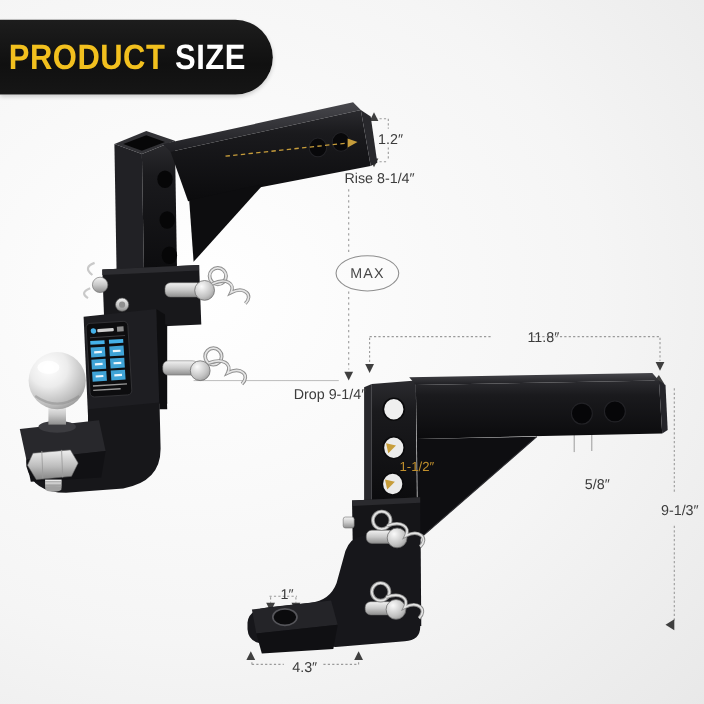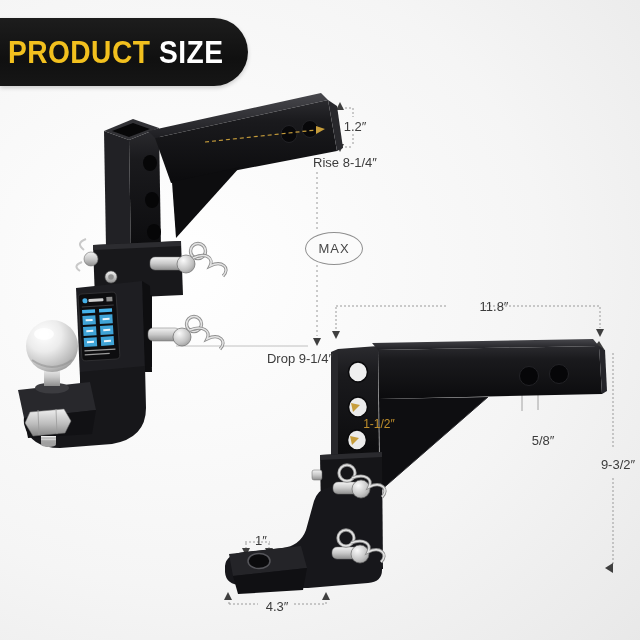--- a/index.html
+++ b/index.html
@@ -296,17 +296,17 @@
 
   <div class="lbl" style="left:355px;top:126px;">1.2″</div>
   <div class="lbl" style="left:345px;top:162px;">Rise 8-1/4″</div>
   <div class="max-oval">
     <span>MAX</span>
   </div>
   <div class="lbl" style="left:300px;top:358px;">Drop 9-1/4″</div>
   <div class="lbl" style="left:466px;top:306px;margin-left:28px;">11.8″</div>
   <div class="lbl" style="left:531px;top:440px;margin-left:12px;">5/8″</div>
   <div class="lbl gold" style="left:379px;top:424px;">1-1/2″</div>
-  <div class="lbl" style="left:618px;top:464px;">9-3/2″</div>
+  <div class="lbl" style="left:618px;top:464px;">9-1/3″</div>
   <div class="lbl" style="left:261px;top:540px;">1″</div>
   <div class="lbl" style="left:277px;top:606px;">4.3″</div>
 
 </div>
 
 </body></html>

